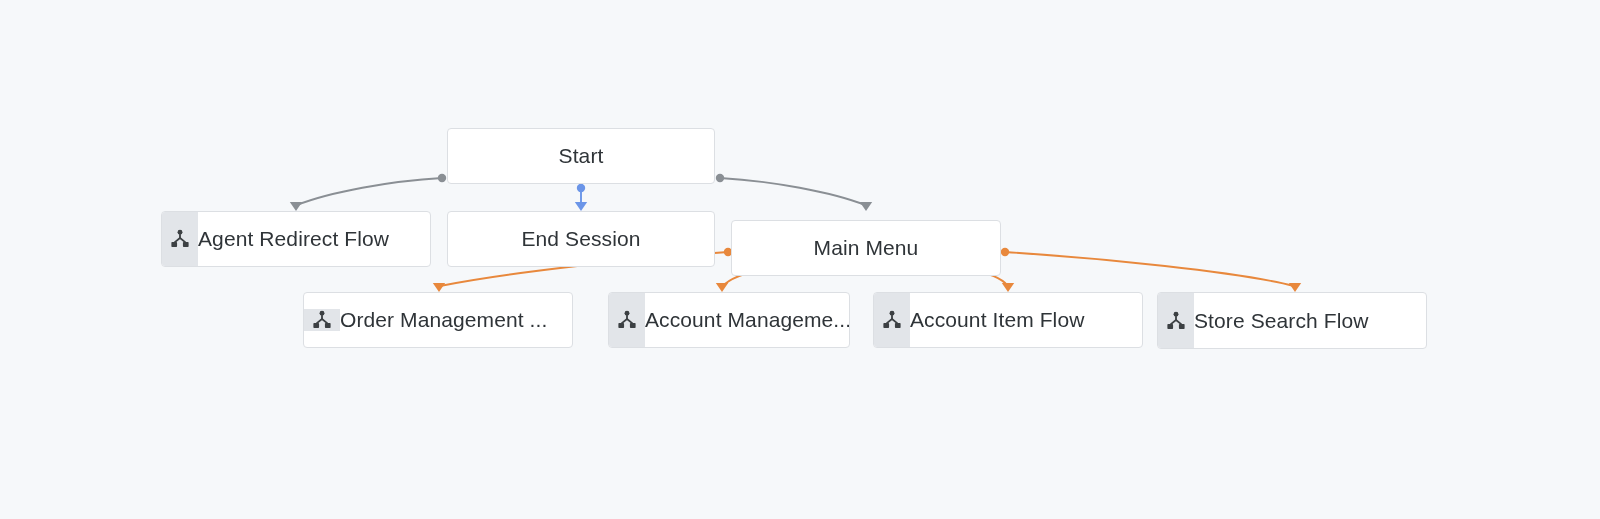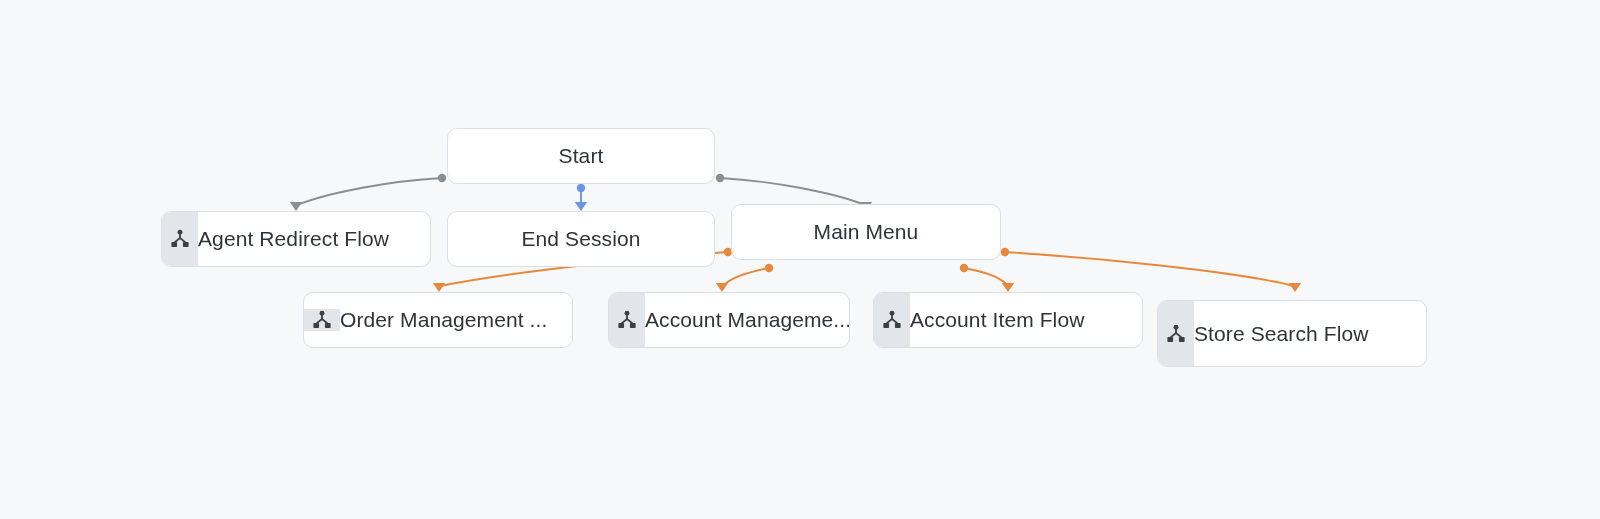--- a/index.html
+++ b/index.html
@@ -27,21 +27,21 @@
     height: 519px;
     pointer-events: none;
     z-index: 1;
   }
   .node {
     position: absolute;
     display: flex;
     align-items: stretch;
     background: #ffffff;
     border: 1px solid #dcdfe3;
-    border-radius: 10px;
+    border-radius: 4px;
     box-sizing: border-box;
     z-index: 2;
     overflow: hidden;
   }
   .node.has-icon {
     background: #ffffff;
   }
   .node-icon {
     flex: 0 0 auto;
     width: 36px;
@@ -112,21 +112,21 @@
             <rect x="2.6" y="15.2" width="6.2" height="5.6" rx="0.8" stroke="none"></rect>
             <rect x="15.2" y="15.2" width="6.2" height="5.6" rx="0.8" stroke="none"></rect>
           </g>
         </svg>
       </div>
       <div class="node-label left">Agent Redirect Flow</div>
     </div>
     <div class="node" style="left: 447px; top: 211px; width: 268px; height: 56px;">
       <div class="node-label center">End Session</div>
     </div>
-    <div class="node" style="left: 731px; top: 204px; width: 270px; height: 56px;">
+    <div class="node" style="left: 731px; top: 220px; width: 270px; height: 56px;">
       <div class="node-label center">Main Menu</div>
     </div>
     <div class="node has-icon" style="left: 303px; top: 292px; width: 270px; height: 56px; align-items: center;">
       <div class="node-icon">
         <svg width="22" height="22" viewBox="0 0 24 24">
           <g stroke="#3c4043" fill="#3c4043">
             <circle cx="12" cy="4.6" r="2.7" stroke="none"></circle>
             <path d="M12 7.3 L12 11 L6.4 15.4" fill="none" stroke-width="2" stroke-linecap="round" stroke-linejoin="round"></path>
             <path d="M12 11 L17.6 15.4" fill="none" stroke-width="2" stroke-linecap="round" stroke-linejoin="round"></path>
             <rect x="2.6" y="15.2" width="6.2" height="5.6" rx="0.8" stroke="none"></rect>
@@ -157,21 +157,21 @@
             <circle cx="12" cy="4.6" r="2.7" stroke="none"></circle>
             <path d="M12 7.3 L12 11 L6.4 15.4" fill="none" stroke-width="2" stroke-linecap="round" stroke-linejoin="round"></path>
             <path d="M12 11 L17.6 15.4" fill="none" stroke-width="2" stroke-linecap="round" stroke-linejoin="round"></path>
             <rect x="2.6" y="15.2" width="6.2" height="5.6" rx="0.8" stroke="none"></rect>
             <rect x="15.2" y="15.2" width="6.2" height="5.6" rx="0.8" stroke="none"></rect>
           </g>
         </svg>
       </div>
       <div class="node-label left">Account Item Flow</div>
     </div>
-    <div class="node has-icon" style="left: 1157px; top: 300px; width: 270px; height: 67px;">
+    <div class="node has-icon" style="left: 1157px; top: 292px; width: 270px; height: 57px;">
       <div class="node-icon">
         <svg width="22" height="22" viewBox="0 0 24 24">
           <g stroke="#3c4043" fill="#3c4043">
             <circle cx="12" cy="4.6" r="2.7" stroke="none"></circle>
             <path d="M12 7.3 L12 11 L6.4 15.4" fill="none" stroke-width="2" stroke-linecap="round" stroke-linejoin="round"></path>
             <path d="M12 11 L17.6 15.4" fill="none" stroke-width="2" stroke-linecap="round" stroke-linejoin="round"></path>
             <rect x="2.6" y="15.2" width="6.2" height="5.6" rx="0.8" stroke="none"></rect>
             <rect x="15.2" y="15.2" width="6.2" height="5.6" rx="0.8" stroke="none"></rect>
           </g>
         </svg>

